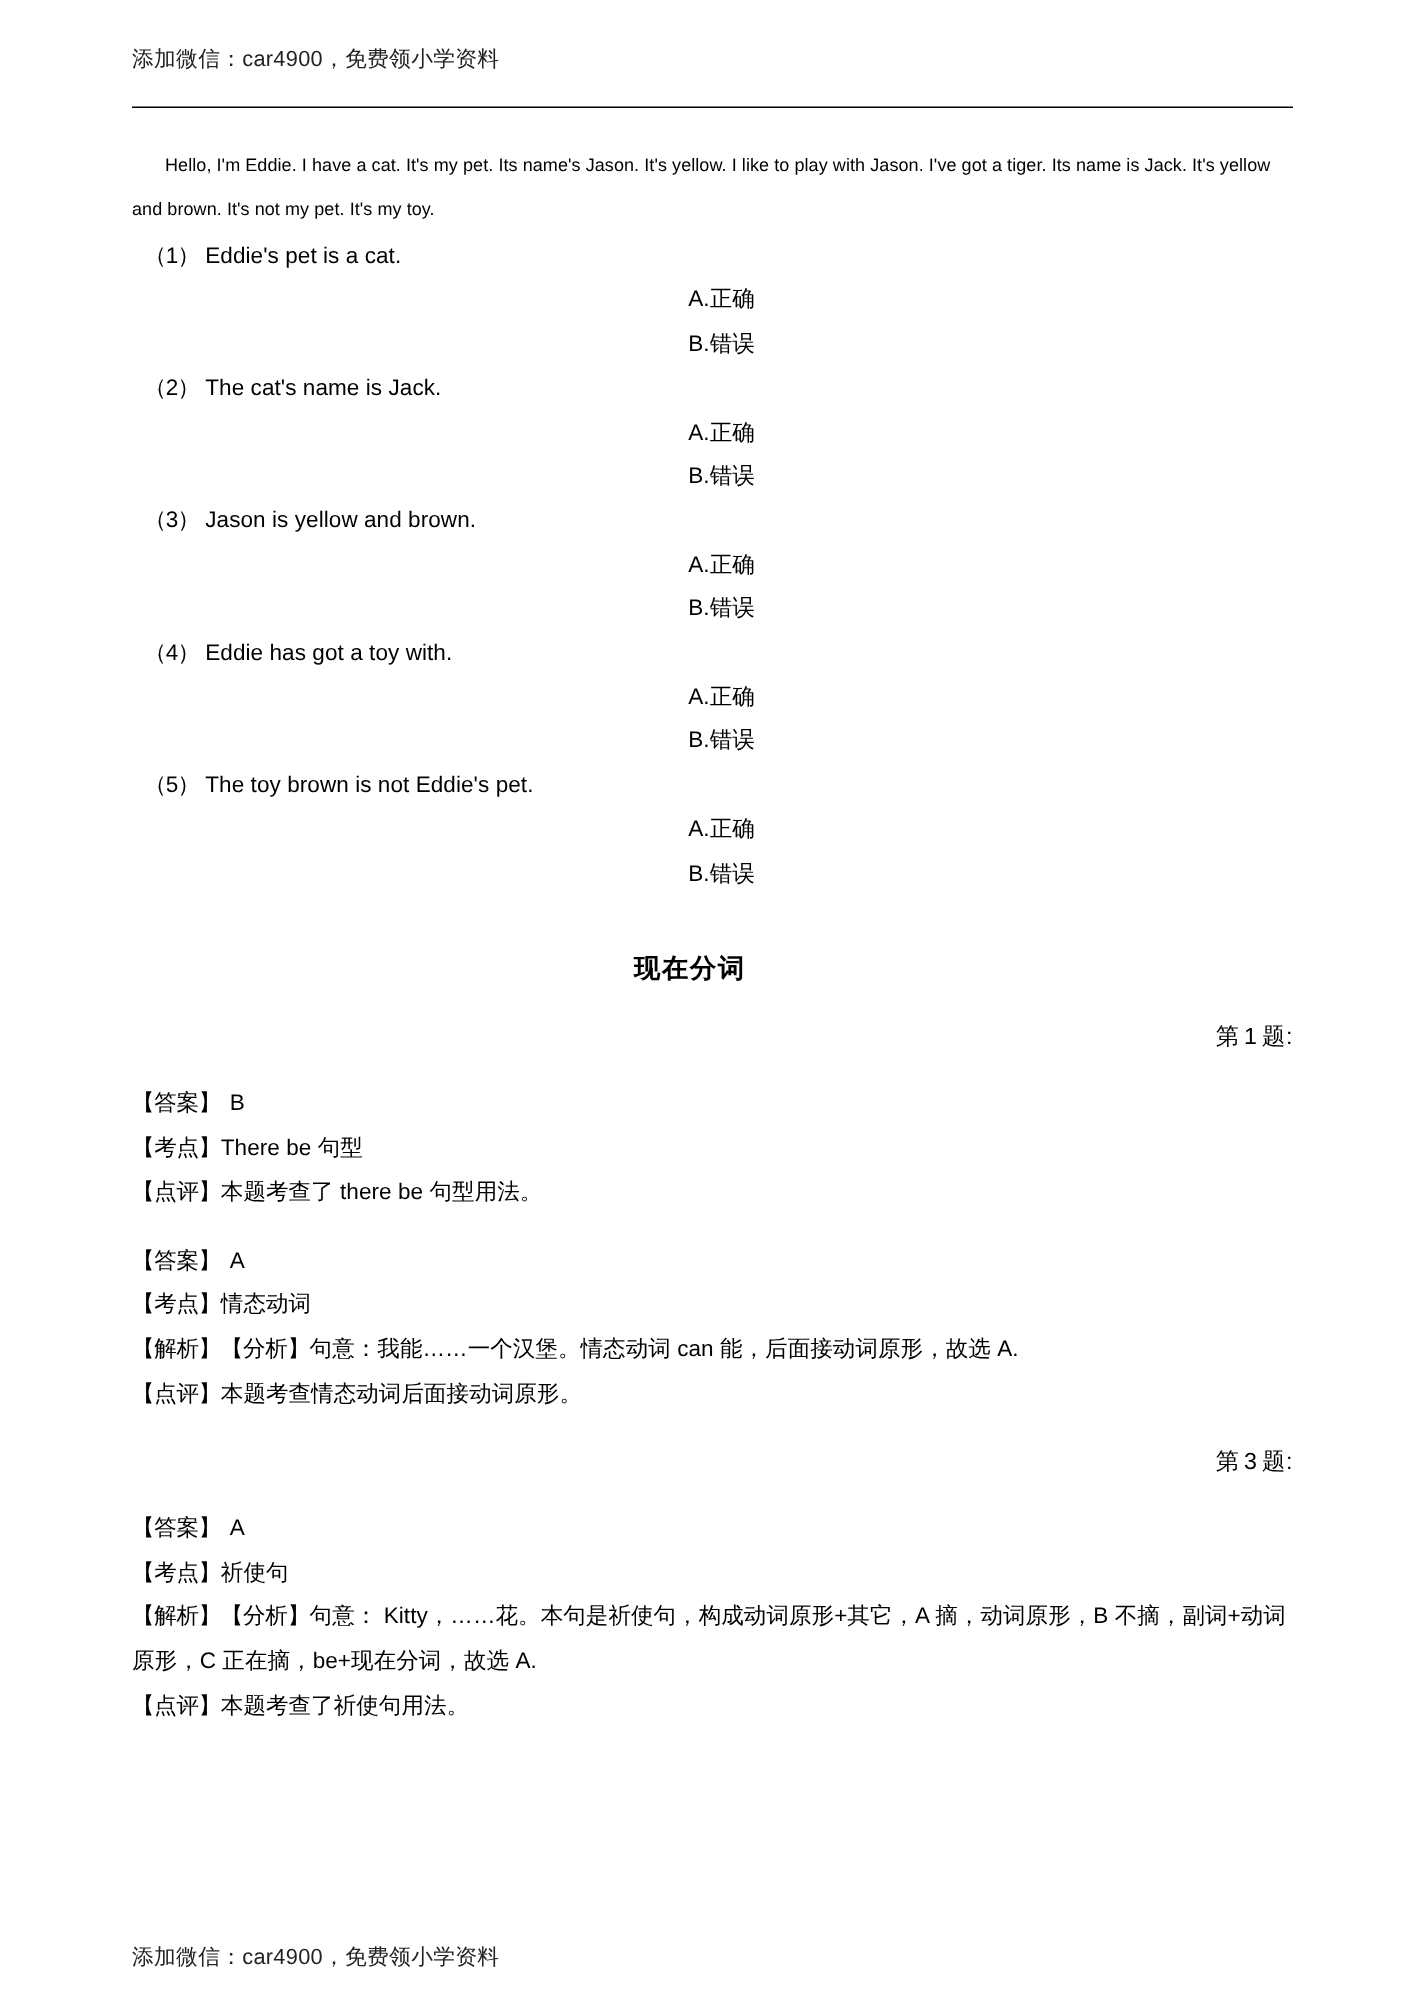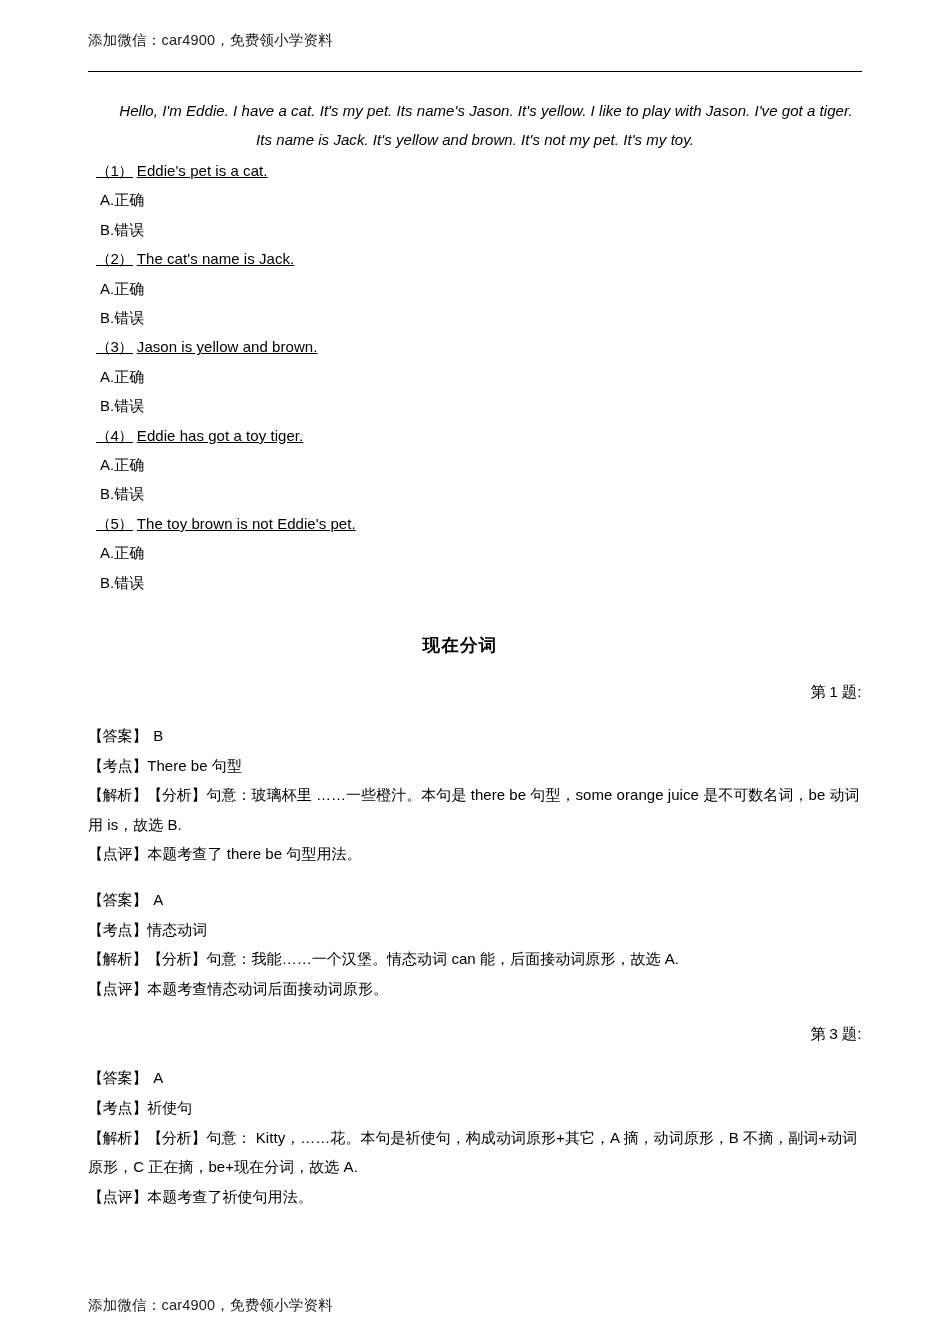--- a/index.html
+++ b/index.html
@@ -45,52 +45,51 @@
 
   
   .content {
     position: absolute;
     left: 88px;
     top: 96px;
     width: 774px;
   }
 
   .passage {
-    font-size: 15px;
+    font-size: 12px;
     line-height: 29px;
     text-indent: 22px;
     margin: 0 0 2px 0;
-    text-align: center;
-    letter-spacing: 0.05px;
-    font-style: italic;
+    text-align: left;
+    letter-spacing: 0.05px;
   }
 
   .q-item {
     margin: 0;
   }
   .q-stem {
     font-size: 15px;
     line-height: 29.4px;
     margin: 0;
     padding-left: 8px;
     letter-spacing: 0.05px;
-    text-decoration: underline;
   }
   .q-stem .paren {
     letter-spacing: -0.5px;
   }
   .q-stem .stem-text {
     margin-left: 4px;
   }
   .q-opt {
     font-size: 15px;
     line-height: 29.4px;
     margin: 0;
     padding-left: 12px;
     letter-spacing: 0.05px;
+    text-align: center;
   }
 
   
   .answers-title {
     text-align: center;
     font-size: 17.5px;
     font-weight: bold;
     margin: 36px 0 0 0;
     padding-right: 30px;
     letter-spacing: 1.2px;
@@ -161,39 +160,38 @@
           <p class="q-stem"><span class="paren">（2）</span><span class="stem-text">The cat's name is Jack.</span></p>
           <p class="q-opt">A.正确</p>
           <p class="q-opt">B.错误</p>
         </div>
         <div class="q-item">
           <p class="q-stem"><span class="paren">（3）</span><span class="stem-text">Jason is yellow and brown.</span></p>
           <p class="q-opt">A.正确</p>
           <p class="q-opt">B.错误</p>
         </div>
         <div class="q-item">
-          <p class="q-stem"><span class="paren">（4）</span><span class="stem-text">Eddie has got a toy tiger.</span></p>
+          <p class="q-stem"><span class="paren">（4）</span><span class="stem-text">Eddie has got a toy with.</span></p>
           <p class="q-opt">A.正确</p>
           <p class="q-opt">B.错误</p>
         </div>
         <div class="q-item">
           <p class="q-stem"><span class="paren">（5）</span><span class="stem-text">The toy brown is not Eddie's pet.</span></p>
           <p class="q-opt">A.正确</p>
           <p class="q-opt">B.错误</p>
         </div>
       </div>
 
     <h2 class="answers-title">现在分词</h2>
 
     <div id="answers-container">
         <div class="answer-block first">
           <p class="ans-heading"><span>第</span><span class="num">1</span><span>题:</span></p>
           <p class="ans-line"><span class="tag">【答案】</span><span class="val">B</span></p>
           <p class="ans-line"><span class="tag">【考点】</span><span>There be 句型</span></p>
-          <p class="ans-line"><span class="tag">【解析】【分析】</span><span>句意：玻璃杯里 ……一些橙汁。本句是 there be 句型，some orange juice 是不可数名词，be 动词用 is，故选 B.</span></p>
           <p class="ans-line"><span class="tag">【点评】</span><span>本题考查了 there be 句型用法。</span></p>
         </div>
         <div class="answer-block">
           <p class="ans-line"><span class="tag">【答案】</span><span class="val">A</span></p>
           <p class="ans-line"><span class="tag">【考点】</span><span>情态动词</span></p>
           <p class="ans-line"><span class="tag">【解析】【分析】</span><span>句意：我能……一个汉堡。情态动词 can 能，后面接动词原形，故选 A.</span></p>
           <p class="ans-line"><span class="tag">【点评】</span><span>本题考查情态动词后面接动词原形。</span></p>
         </div>
         <div class="answer-block">
           <p class="ans-heading"><span>第</span><span class="num">3</span><span>题:</span></p>

